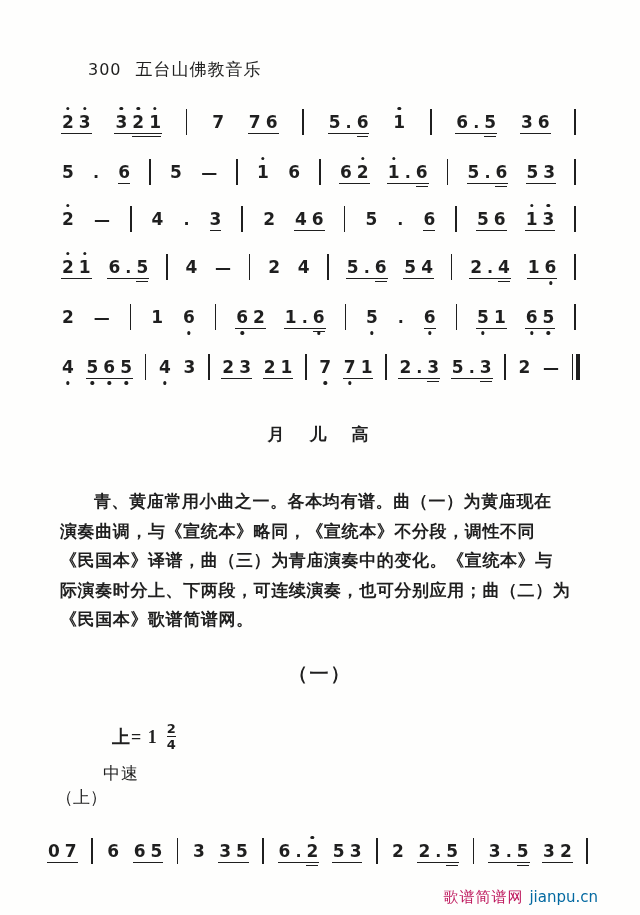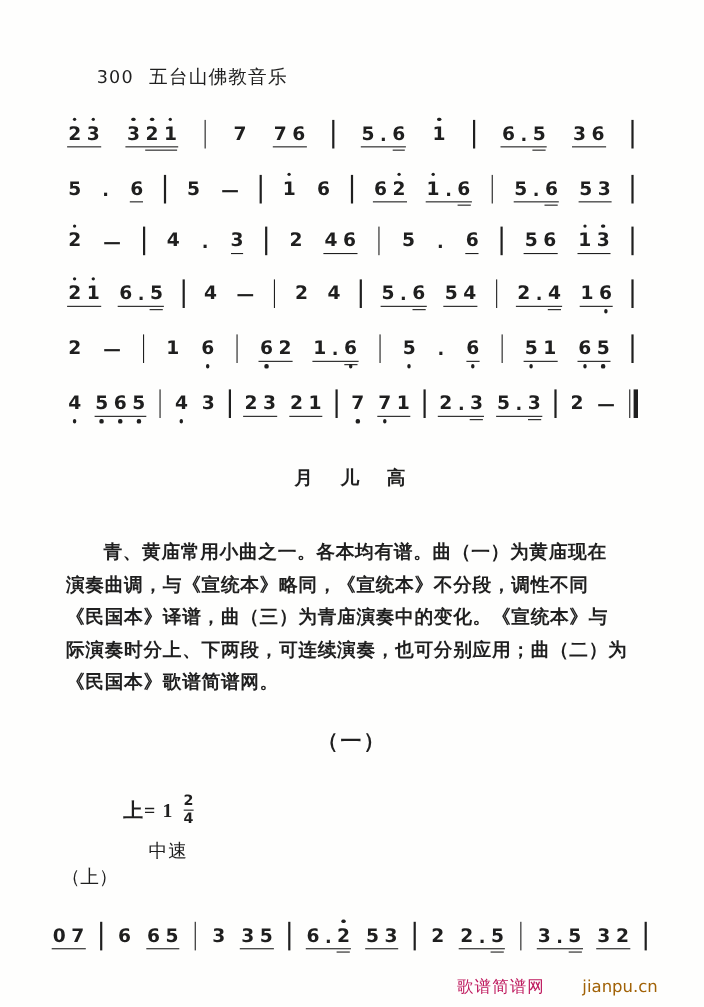--- a/index.html
+++ b/index.html
@@ -58,28 +58,28 @@
   
   .section{position:absolute;left:0;right:0;top:661px;text-align:center;
     font-size:19px;font-weight:bold;letter-spacing:2px;}
 
   
   .keysig{position:absolute;left:112px;top:722px;display:flex;align-items:center;gap:9px;}
   .keysig .pre{font-size:18px;font-weight:bold;letter-spacing:1px;}
   .frac{display:inline-flex;flex-direction:column;align-items:center;
     font-family:"DejaVu Sans",sans-serif;font-weight:bold;font-size:13px;line-height:14px;}
   .frac .den{border-top:1.6px solid #1f1f1f;padding-top:0.5px;}
-  .tempo{position:absolute;left:103px;top:762px;font-size:17px;letter-spacing:1px;margin-left:32px;}
+  .tempo{position:absolute;left:103px;top:762px;font-size:17px;letter-spacing:1px;}
   .part{position:absolute;left:56px;top:786px;font-size:17px;}
 
   
   .watermark{position:absolute;right:42px;top:888px;font-size:15px;
     font-family:"DejaVu Sans",sans-serif;display:flex;gap:6px;align-items:baseline;}
   .watermark .cn{color:#be185d;letter-spacing:1px;}
-  .watermark .en{color:#a16207;margin-left:28px;}
+  .watermark .en{color:#0369a1;}
 </style>
 </head>
 <body>
 
 <div class="page">
 
   <div class="header">
     <span class="pn">300</span>
     <span class="bt">五台山佛教音乐</span>
   </div>

